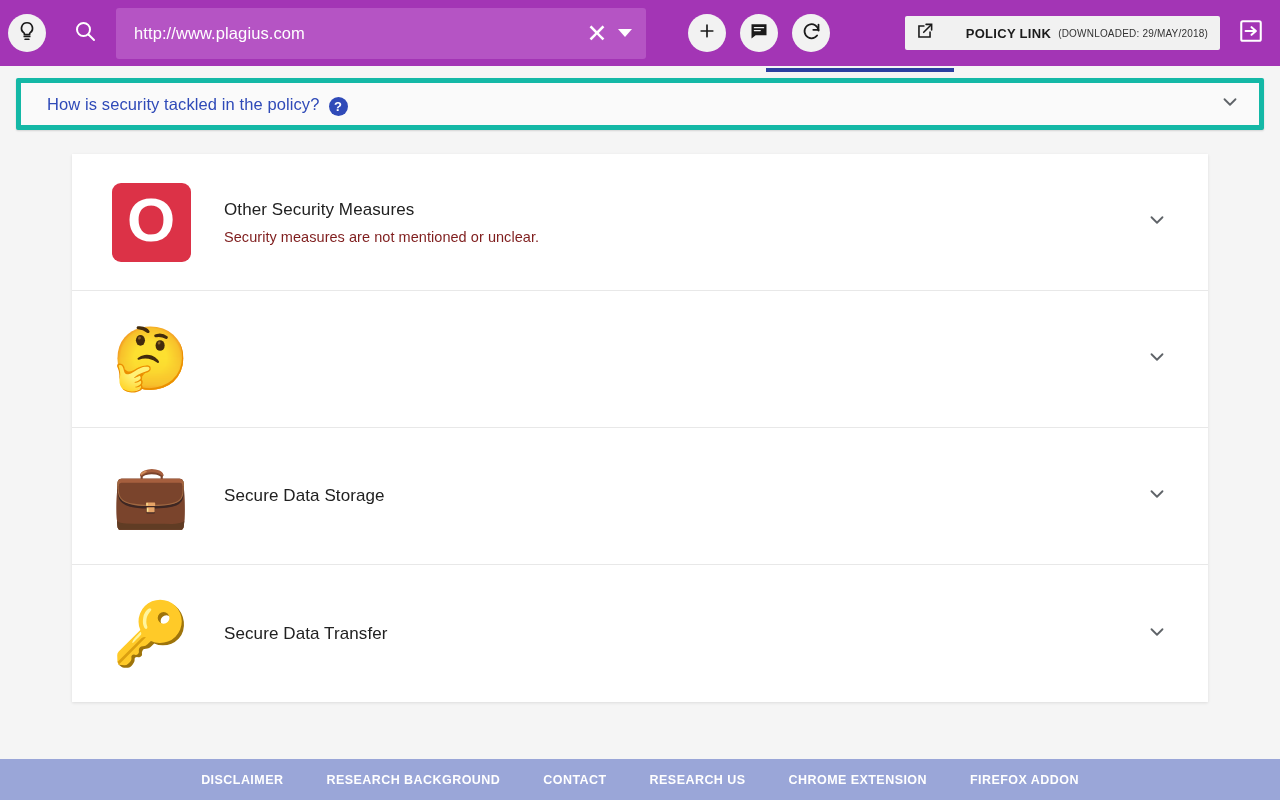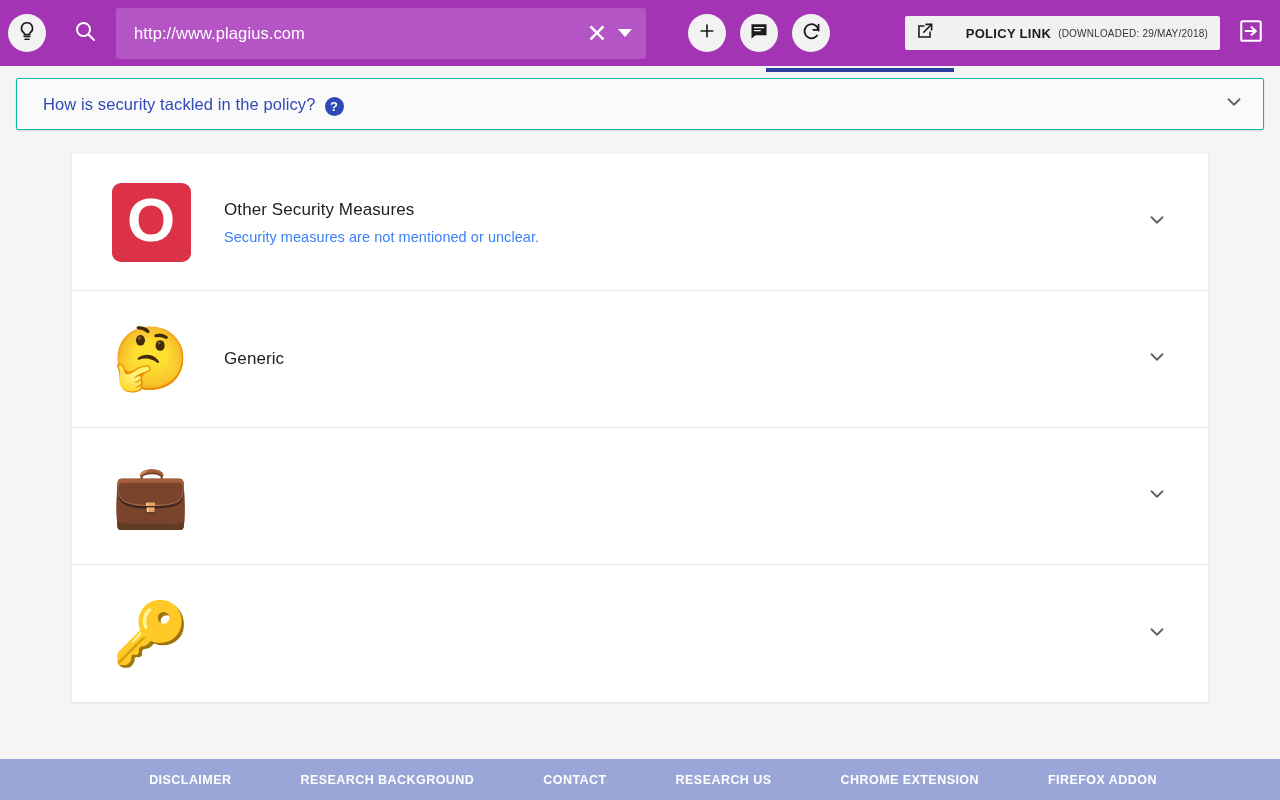--- a/index.html
+++ b/index.html
@@ -92,21 +92,21 @@
     left: 766px; top: 68px;
     width: 188px; height: 4px;
     background: #2b3fa0;
   }
 
   
   .question-bar {
     margin: 12px 16px 0 16px;
     height: 52px;
     background: #fafafa;
-    border: 1px solid #14b8a6;
+    border: 5px solid #14b8a6;
     border-radius: 2px;
     box-shadow: 0 1px 2px rgba(0,0,0,.14);
     display: flex; align-items: center;
     padding: 0 18px 0 26px;
     flex: 0 0 auto;
   }
   .question-text {
     color: #2f4ab8;
     font-size: 16.5px;
     letter-spacing: .1px;
@@ -154,39 +154,38 @@
   .other-tile span {
     color: #ffffff;
     font-size: 62px;
     font-weight: bold;
     line-height: 1;
     position: relative; top: -2px;
     font-family: "Liberation Sans", sans-serif;
   }
   .row-text { flex: 1 1 auto; padding-left: 32px; }
   .row-title { font-size: 17px; color: #212121; letter-spacing: .1px; }
-  .row-desc { font-size: 14.5px; color: #3b82f6; margin-top: 9px; letter-spacing: .05px; }
+  .row-desc { font-size: 14.5px; color: #7f1d1d; margin-top: 9px; letter-spacing: .05px; }
   .row-chevron { flex: 0 0 auto; margin-left: 20px; }
 
   
   .footer {
     height: 41px;
     background: #9aa6d8;
     display: flex; align-items: center; justify-content: center;
     gap: 43px;
     flex: 0 0 auto;
   }
   .footer a {
     color: #ffffff;
     font-size: 12.5px;
     font-weight: bold;
     letter-spacing: .45px;
     text-decoration: none;
     white-space: nowrap;
-    margin-left: 26px;
   }
 </style>
 </head>
 <body>
 
 <div class="topbar">
 
   <div class="logo-btn">
     <span>
       <svg width="22" height="22" viewBox="0 0 24 24" fill="none" stroke="#1b1b1b" stroke-width="1.9">
@@ -289,47 +288,48 @@
             <path d="M6 9l6 6 6-6"></path>
           </svg>
       </span>
     </div>
 
     <div class="row">
       <div class="row-icon">
         <span class="emoji">🤔</span>
       </div>
       <div class="row-text">
-        <div class="row-title">Generic</div>
       </div>
       <span class="row-chevron">
         <svg width="22" height="22" viewBox="0 0 24 24" fill="none" stroke="#5f6368" stroke-width="2" stroke-linecap="round" stroke-linejoin="round">
             <path d="M6 9l6 6 6-6"></path>
           </svg>
       </span>
     </div>
 
     <div class="row">
       <div class="row-icon">
         <span class="emoji">💼</span>
       </div>
       <div class="row-text">
+        <div class="row-title">Secure Data Storage</div>
       </div>
       <span class="row-chevron">
         <svg width="22" height="22" viewBox="0 0 24 24" fill="none" stroke="#5f6368" stroke-width="2" stroke-linecap="round" stroke-linejoin="round">
             <path d="M6 9l6 6 6-6"></path>
           </svg>
       </span>
     </div>
 
     <div class="row">
       <div class="row-icon">
         <span class="emoji">🔑</span>
       </div>
       <div class="row-text">
+        <div class="row-title">Secure Data Transfer</div>
       </div>
       <span class="row-chevron">
         <svg width="22" height="22" viewBox="0 0 24 24" fill="none" stroke="#5f6368" stroke-width="2" stroke-linecap="round" stroke-linejoin="round">
             <path d="M6 9l6 6 6-6"></path>
           </svg>
       </span>
     </div>
 
   </div>
 </div>

